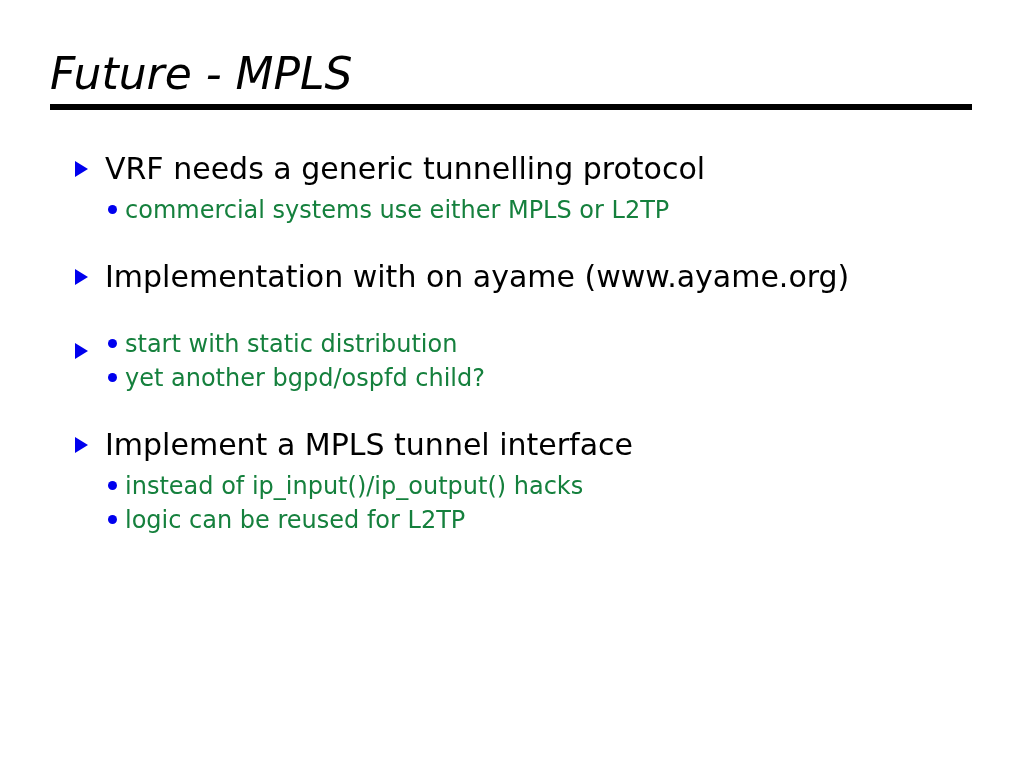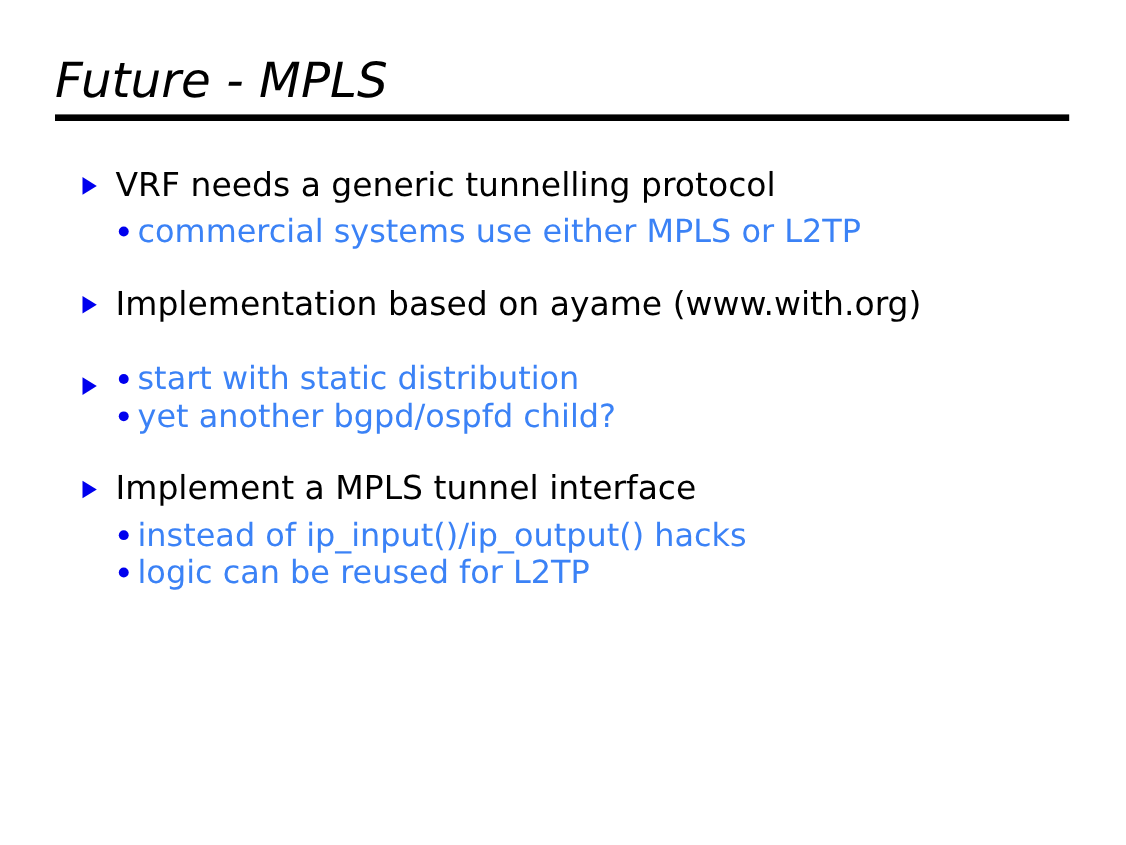--- a/index.html
+++ b/index.html
@@ -92,23 +92,23 @@
 
   
   .l2-list {
     margin: 0;
     padding: 0;
     list-style: none;
   }
   .l2 {
     position: relative;
     padding-left: 125px;
-    font-size: 29px;
+    font-size: 24px;
     line-height: 34px;
-    color: #3b82f6;
+    color: #15803d;
   }
   .l2 .dot {
     position: absolute;
     left: 108px;
     top: 0;
     line-height: 34px;
   }
   .dotshape {
     display: inline-block;
     width: 9px;
@@ -140,21 +140,21 @@
         <li class="l2">
           <span class="dot"><span class="dotshape"></span></span>
           <span>commercial systems use either MPLS or L2TP</span>
         </li>
       </ul>
     </div>
 
     <div class="group">
       <div class="l1">
         <span class="marker"><span class="tri"></span></span>
-        <span>Implementation based on ayame (www.with.org)</span>
+        <span>Implementation with on ayame (www.ayame.org)</span>
       </div>
     </div>
 
     <div class="group">
       <div class="l1">
         <span class="marker"><span class="tri"></span></span>
       </div>
       <ul class="l2-list">
         <li class="l2">
           <span class="dot"><span class="dotshape"></span></span>

